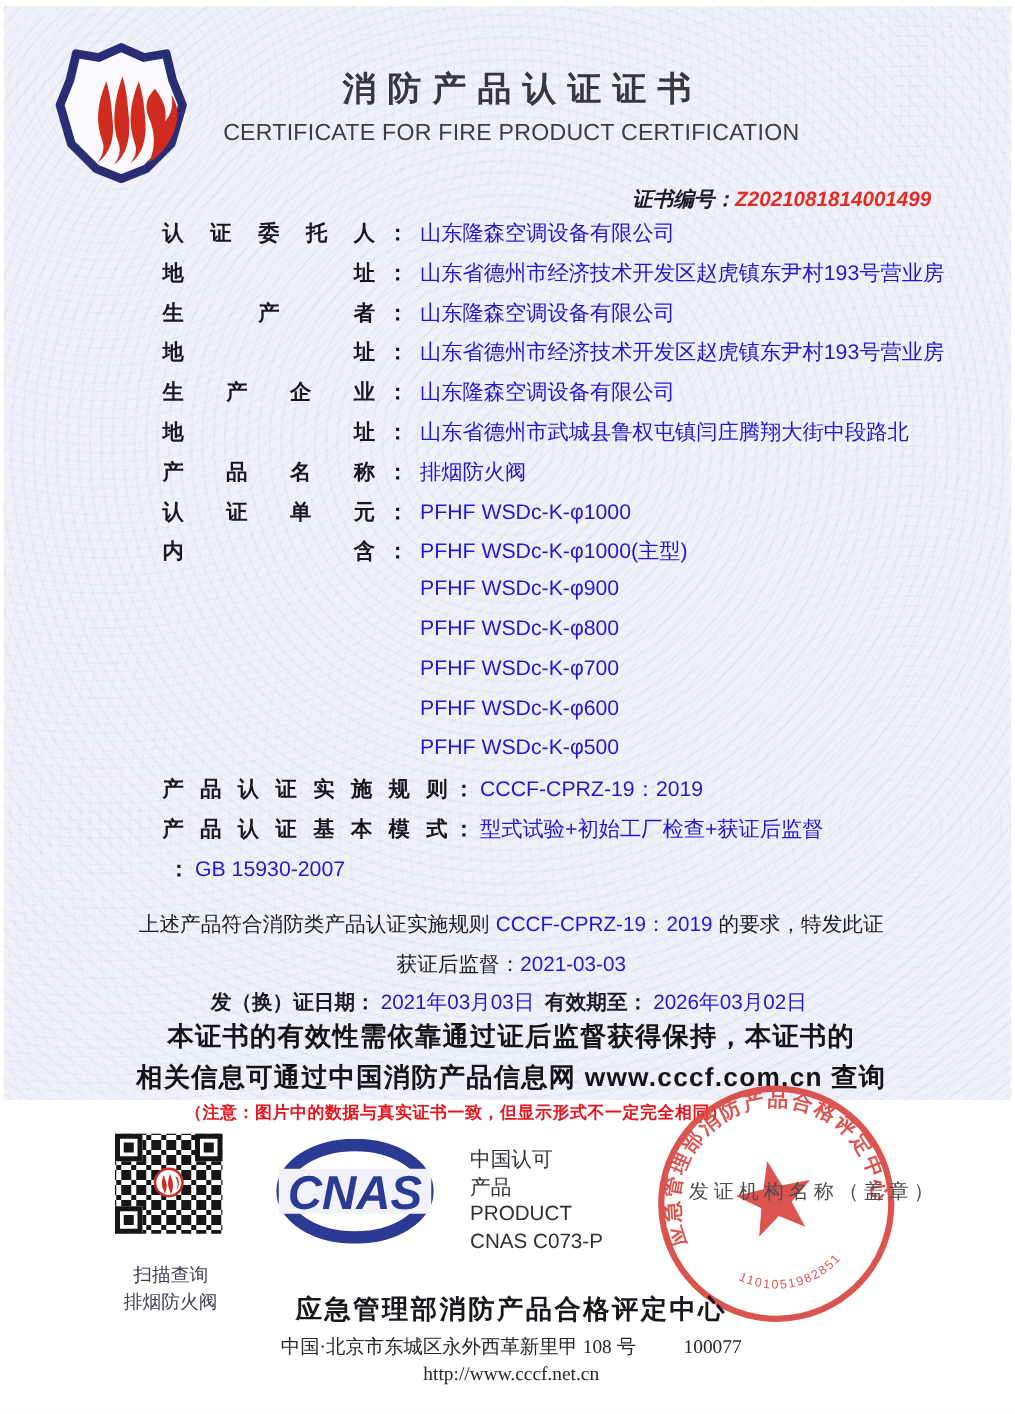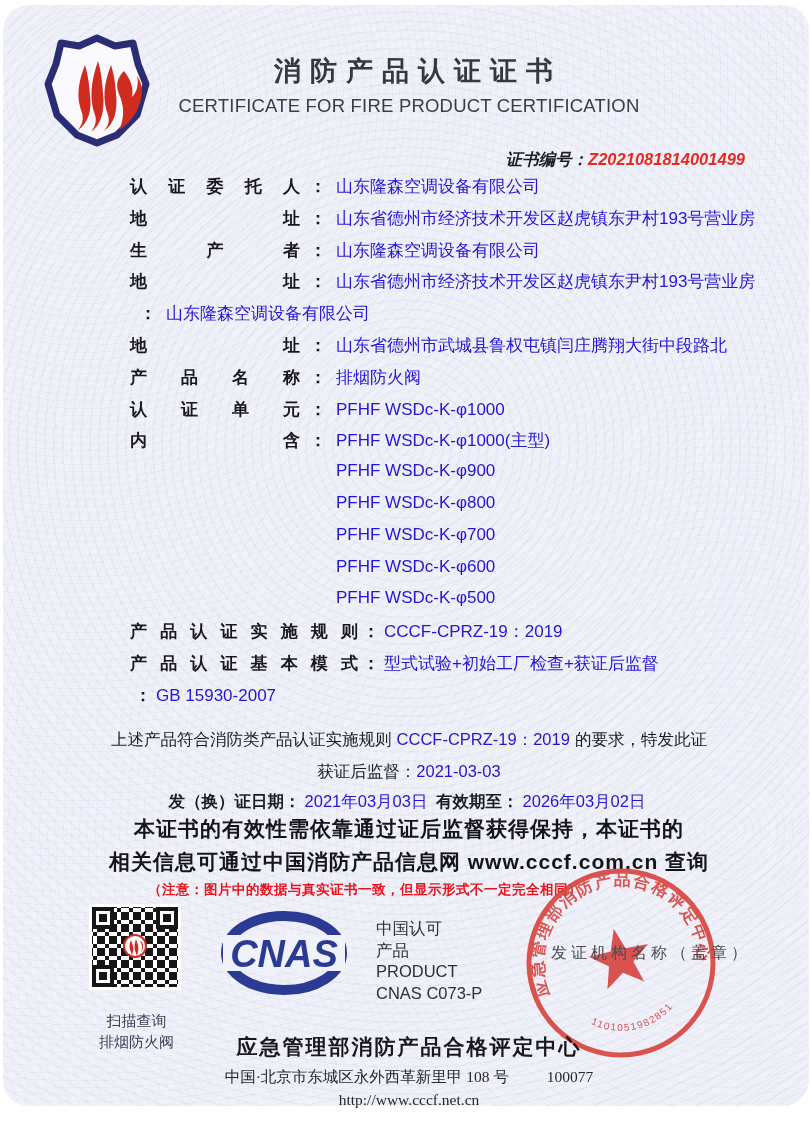--- a/index.html
+++ b/index.html
@@ -2,27 +2,26 @@
 <html><head>
 <meta charset="utf-8">
 <style>
   html,body{margin:0;padding:0;}
   body{
     width:812px;height:1131px;position:relative;background:#ffffff;
     font-family:"Liberation Sans","DejaVu Sans",sans-serif;
     overflow:hidden;
   }
   .paper{
-    position:absolute;left:3px;top:5px;width:806px;height:1101px;
+    position:absolute;left:3px;top:5px;width:806px;height:875px;
     background-color:#f1f2f9;
     background-image:
       repeating-radial-gradient(circle at 50% 40%, rgba(110,120,190,.055) 0 2px, transparent 2px 9px),
       repeating-radial-gradient(circle at 10% 8%, rgba(110,120,190,.06) 0 1px, transparent 1px 7px),
       repeating-radial-gradient(circle at 90% 75%, rgba(110,120,190,.05) 0 1px, transparent 1px 8px);
-    border-radius: 26px;
   }
   .abs{position:absolute;}
   .center{left:0;width:812px;text-align:center;}
   
   .title{top:48px;font-size:27px;font-weight:700;color:#37373f;letter-spacing:9px;padding-left:9px;}
   .subtitle{top:90px;font-size:18.5px;color:#3c3c46;letter-spacing:.2px;}
   .certno{top:144px;right:64px;font-size:16.5px;font-weight:700;color:#1c1c22;font-style:italic;}
   .certno .num{color:#e62a22;font-weight:700;}
   
   .fields{left:127px;top:170px;width:670px;}
@@ -91,20 +90,21 @@
       <span class="lbl">生产者</span>
         <span class="colon">：</span>
         <span class="val">山东隆森空调设备有限公司</span>
     </div>
     <div class="row">
       <span class="lbl">地址</span>
         <span class="colon">：</span>
         <span class="val">山东省德州市经济技术开发区赵虎镇东尹村193号营业房</span>
     </div>
     <div class="row">
+      <span class="lbl">生产企业</span>
         <span class="colon">：</span>
         <span class="val">山东隆森空调设备有限公司</span>
     </div>
     <div class="row">
       <span class="lbl">地址</span>
         <span class="colon">：</span>
         <span class="val">山东省德州市武城县鲁权屯镇闫庄腾翔大街中段路北</span>
     </div>
     <div class="row">
       <span class="lbl">产品名称</span>

